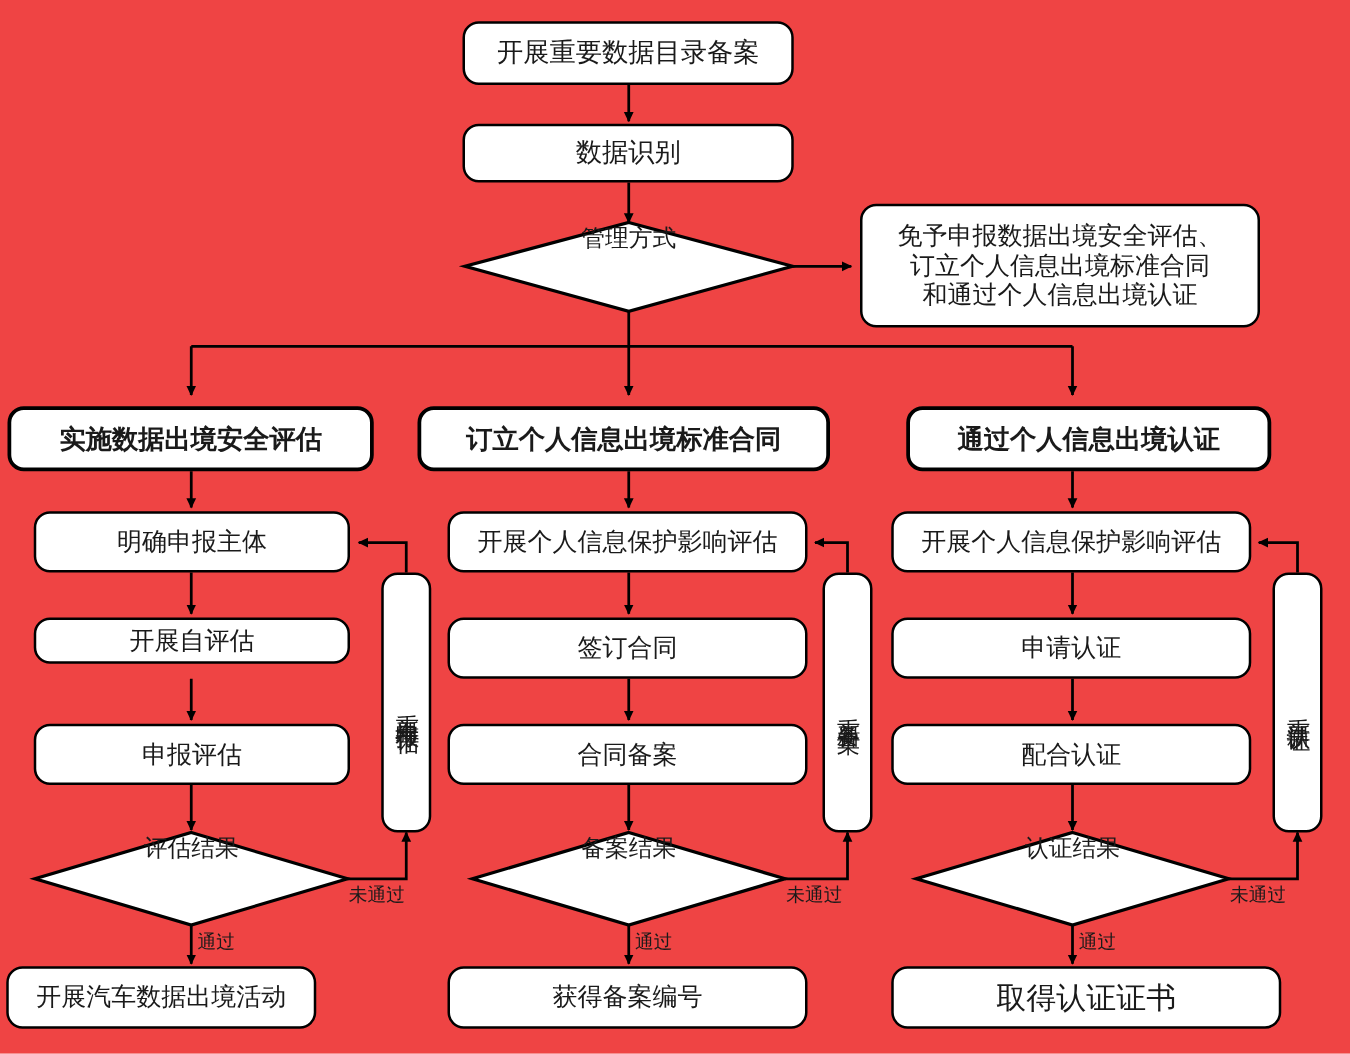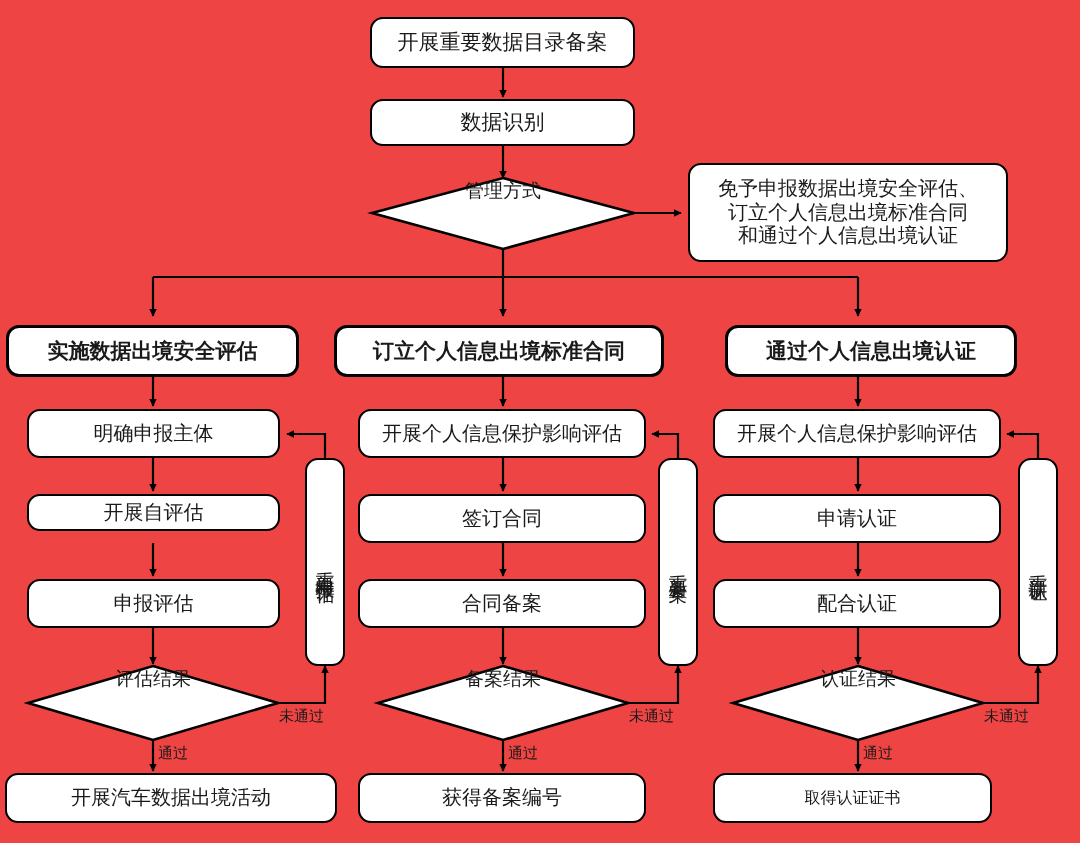--- a/index.html
+++ b/index.html
@@ -167,21 +167,21 @@
   </div>
   <div class="node rounded serif" style="left:27px; top:579px; width:253px; height:49px; font-size:20px;">
     <span>申报评估</span>
   </div>
   <div class="diamond-wrap" style="left:28px; top:666px; width:250px; height:74px;">
     <span class="diamond-label" style="font-size:19px;">评估结果</span>
   </div>
   <div class="node rounded serif vertical" style="left:305px; top:458px; width:40px; height:208px; font-size:19px;">
     <span>重新申报评估</span>
   </div>
-  <div class="node rounded serif" style="left:5px; top:773px; width:332px; height:50px; font-size:20px;">
+  <div class="node rounded serif" style="left:5px; top:773px; width:248px; height:50px; font-size:20px;">
     <span>开展汽车数据出境活动</span>
   </div>
   <span class="edge-label" style="left:158px; top:744px;">通过</span>
   <span class="edge-label" style="left:279px; top:707px;">未通过</span>
 
   <div class="node rounded serif" style="left:358px; top:409px; width:288px; height:49px; font-size:20px;">
     <span>开展个人信息保护影响评估</span>
   </div>
   <div class="node rounded serif" style="left:358px; top:494px; width:288px; height:49px; font-size:20px;">
     <span>签订合同</span>
@@ -209,19 +209,19 @@
   </div>
   <div class="node rounded serif" style="left:713px; top:579px; width:288px; height:49px; font-size:20px;">
     <span>配合认证</span>
   </div>
   <div class="diamond-wrap" style="left:733px; top:666px; width:250px; height:74px;">
     <span class="diamond-label" style="font-size:19px;">认证结果</span>
   </div>
   <div class="node rounded serif vertical" style="left:1018px; top:458px; width:40px; height:208px; font-size:19px;">
     <span>重新认证</span>
   </div>
-  <div class="node rounded serif" style="left:713px; top:773px; width:279px; height:50px; font-size:16px;">
+  <div class="node rounded serif" style="left:713px; top:773px; width:312px; height:50px; font-size:24px;">
     <span>取得认证证书</span>
   </div>
   <span class="edge-label" style="left:863px; top:744px;">通过</span>
   <span class="edge-label" style="left:984px; top:707px;">未通过</span>
 
 </div>
 
 </body></html>

